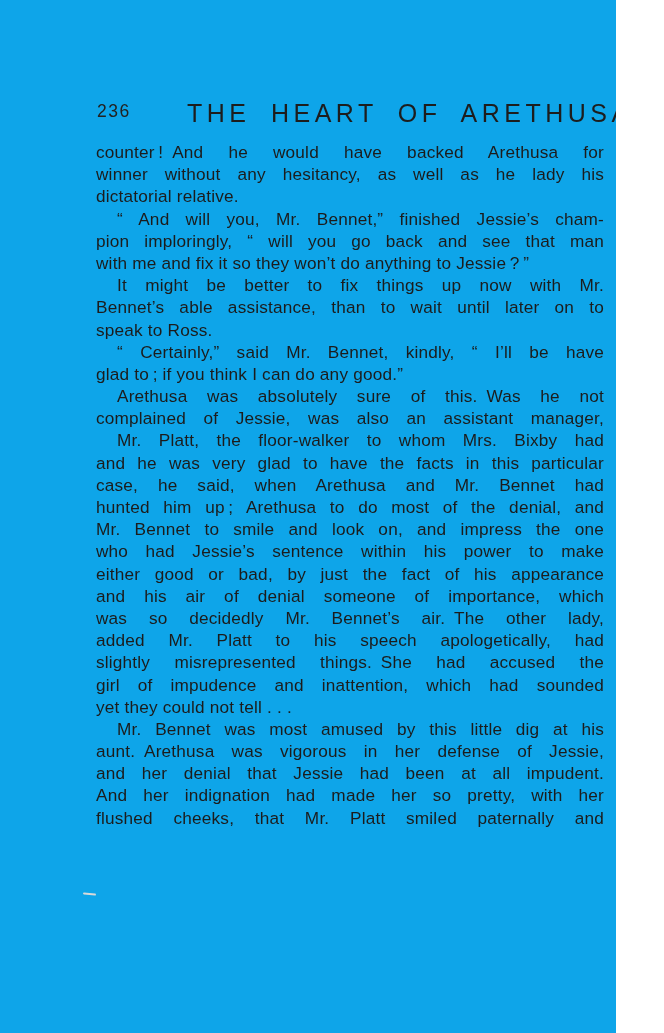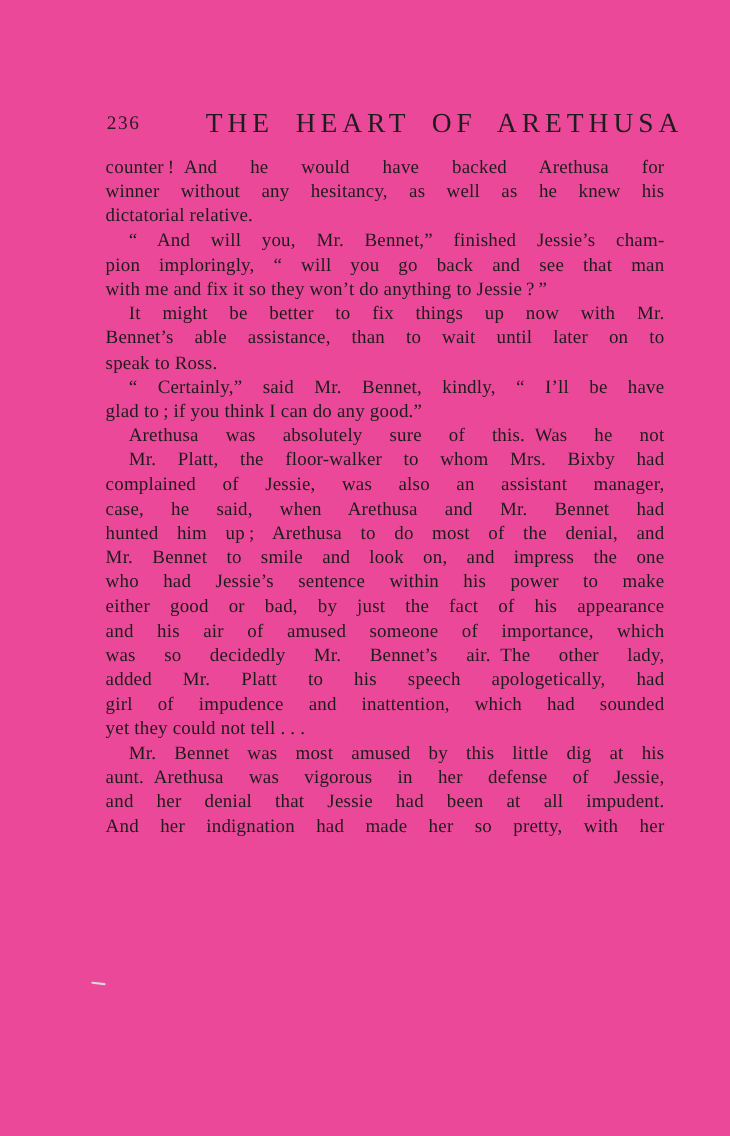--- a/index.html
+++ b/index.html
@@ -2,25 +2,25 @@
 <html><head>
 <meta charset="utf-8">
 <style>
   html, body {
     margin: 0;
     padding: 0;
     background: #ffffff;
   }
   #page {
     position: relative;
-    width: 664px;
+    width: 616px;
     height: 1033px;
-    background: #ec4899;
+    background: #0ea5e9;
     overflow: hidden;
-    font-family: Liberation Serif, serif;
+    font-family: Liberation Sans, sans-serif;
     color: #1b1b1b;
   }
   #page-header {
     position: absolute;
     top: 101px;
     left: 0;
     width: 664px;
     height: 24px;
   }
   .pagenum {
@@ -78,43 +78,46 @@
 <body>
 
 <div id="page">
   <div id="page-header">
     <span class="pagenum">236</span>
     <span class="running-title">THE HEART OF ARETHUSA</span>
   </div>
 
   <div id="text-block">
       <div class="line">counter ! And he would have backed Arethusa for</div>
-      <div class="line">winner without any hesitancy, as well as he knew his</div>
+      <div class="line">winner without any hesitancy, as well as he lady his</div>
       <div class="line endp">dictatorial relative.</div>
       <div class="line indent">“ And will you, Mr. Bennet,” finished Jessie’s cham-</div>
       <div class="line">pion imploringly, “ will you go back and see that man</div>
       <div class="line endp">with me and fix it so they won’t do anything to Jessie ? ”</div>
       <div class="line indent">It might be better to fix things up now with Mr.</div>
       <div class="line">Bennet’s able assistance, than to wait until later on to</div>
       <div class="line endp">speak to Ross.</div>
       <div class="line indent">“ Certainly,” said Mr. Bennet, kindly, “ I’ll be have</div>
       <div class="line endp">glad to ; if you think I can do any good.”</div>
       <div class="line indent">Arethusa was absolutely sure of this. Was he not</div>
+      <div class="line">complained of Jessie, was also an assistant manager,</div>
       <div class="line indent">Mr. Platt, the floor-walker to whom Mrs. Bixby had</div>
-      <div class="line">complained of Jessie, was also an assistant manager,</div>
+      <div class="line">and he was very glad to have the facts in this particular</div>
       <div class="line">case, he said, when Arethusa and Mr. Bennet had</div>
       <div class="line">hunted him up ; Arethusa to do most of the denial, and</div>
       <div class="line">Mr. Bennet to smile and look on, and impress the one</div>
       <div class="line">who had Jessie’s sentence within his power to make</div>
       <div class="line">either good or bad, by just the fact of his appearance</div>
-      <div class="line">and his air of amused someone of importance, which</div>
+      <div class="line">and his air of denial someone of importance, which</div>
       <div class="line">was so decidedly Mr. Bennet’s air. The other lady,</div>
       <div class="line">added Mr. Platt to his speech apologetically, had</div>
+      <div class="line">slightly misrepresented things. She had accused the</div>
       <div class="line">girl of impudence and inattention, which had sounded</div>
       <div class="line endp">yet they could not tell . . .</div>
       <div class="line indent">Mr. Bennet was most amused by this little dig at his</div>
       <div class="line">aunt. Arethusa was vigorous in her defense of Jessie,</div>
       <div class="line">and her denial that Jessie had been at all impudent.</div>
       <div class="line">And her indignation had made her so pretty, with her</div>
+      <div class="line">flushed cheeks, that Mr. Platt smiled paternally and</div>
     </div>
 
   <div id="scan-smudge"></div>
 </div>
 
 </body></html>

